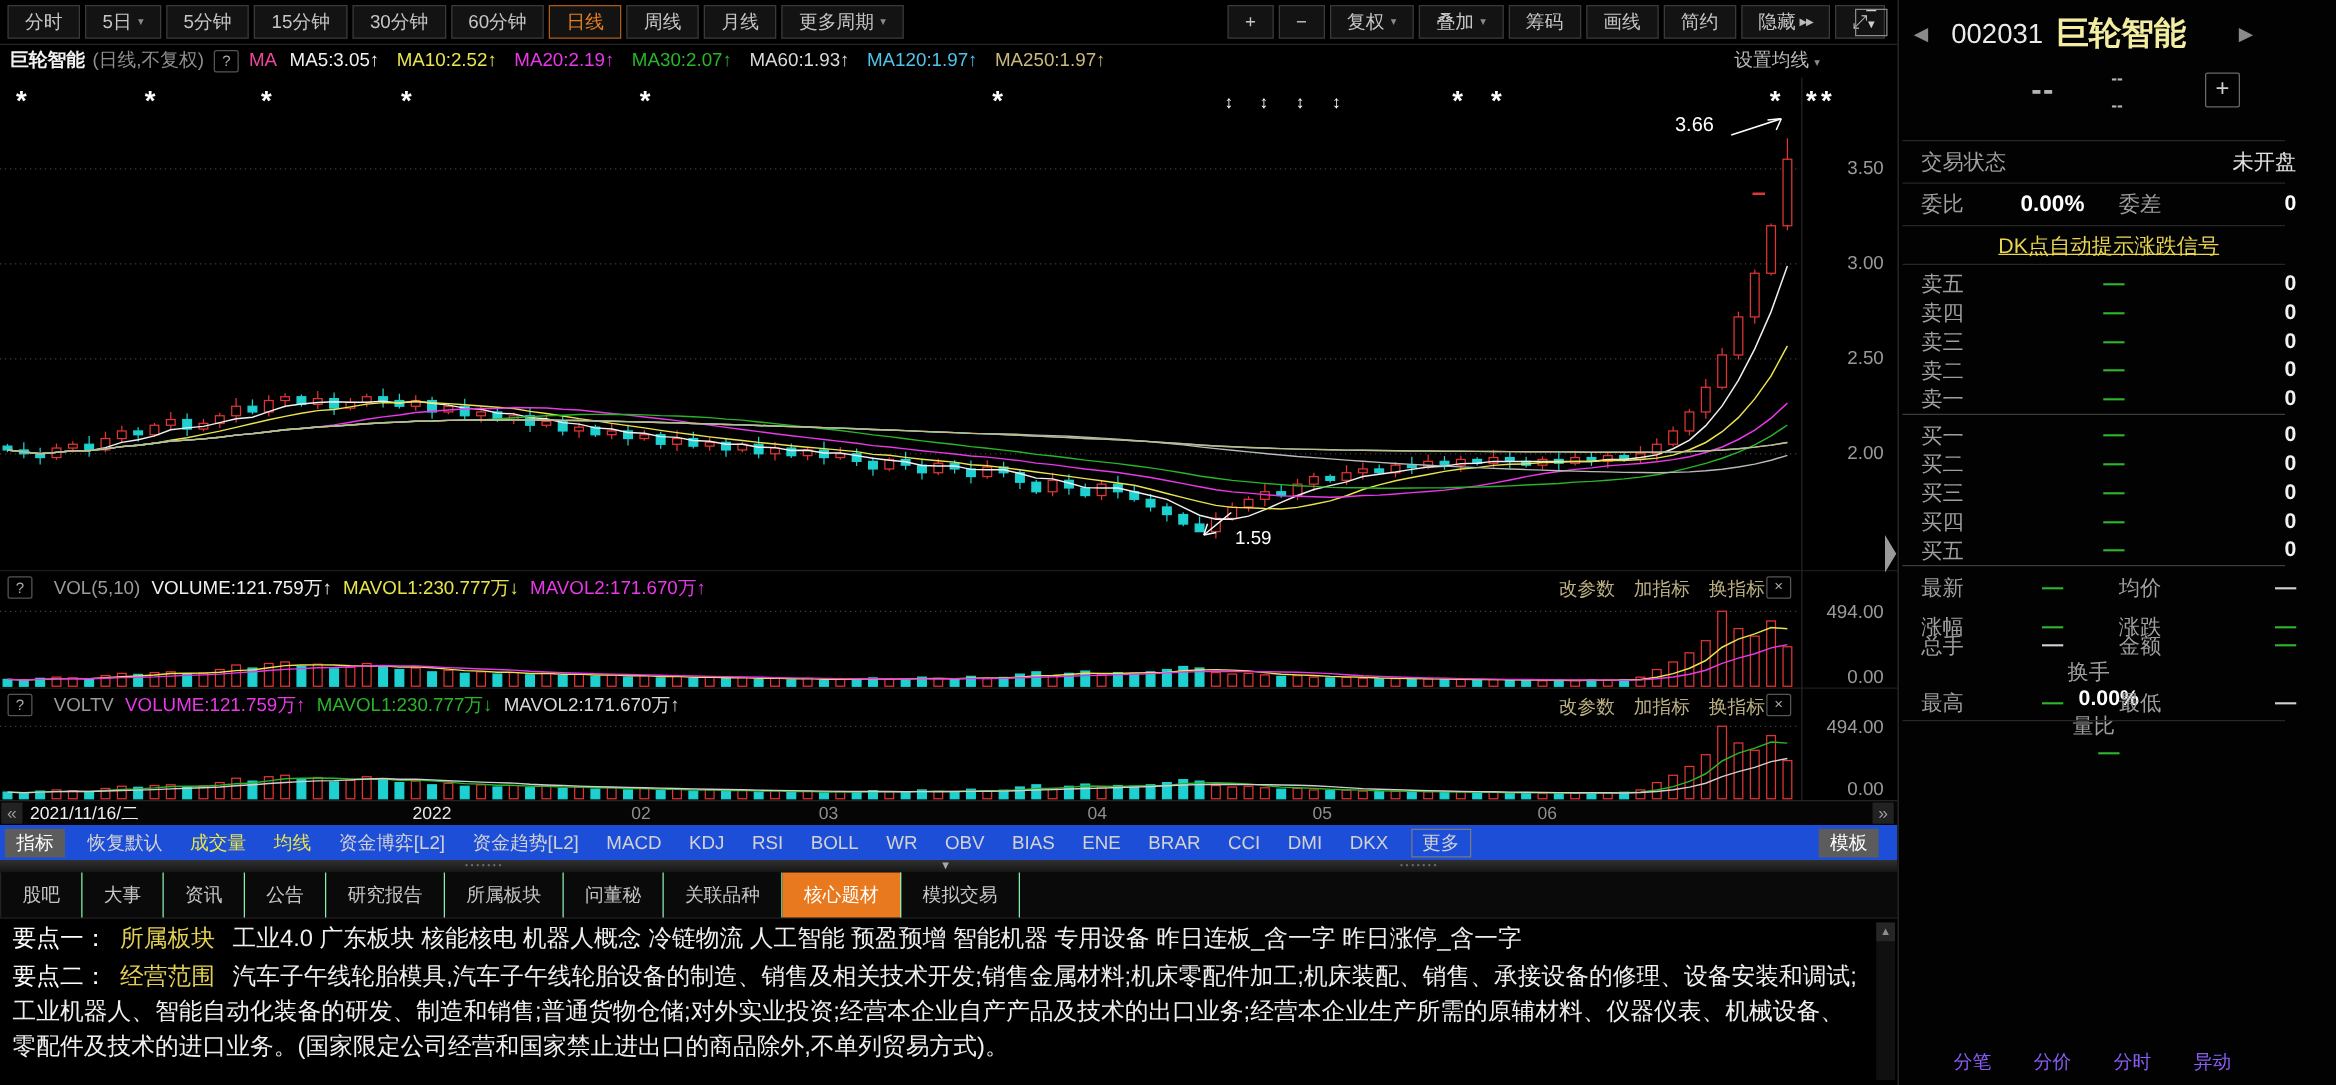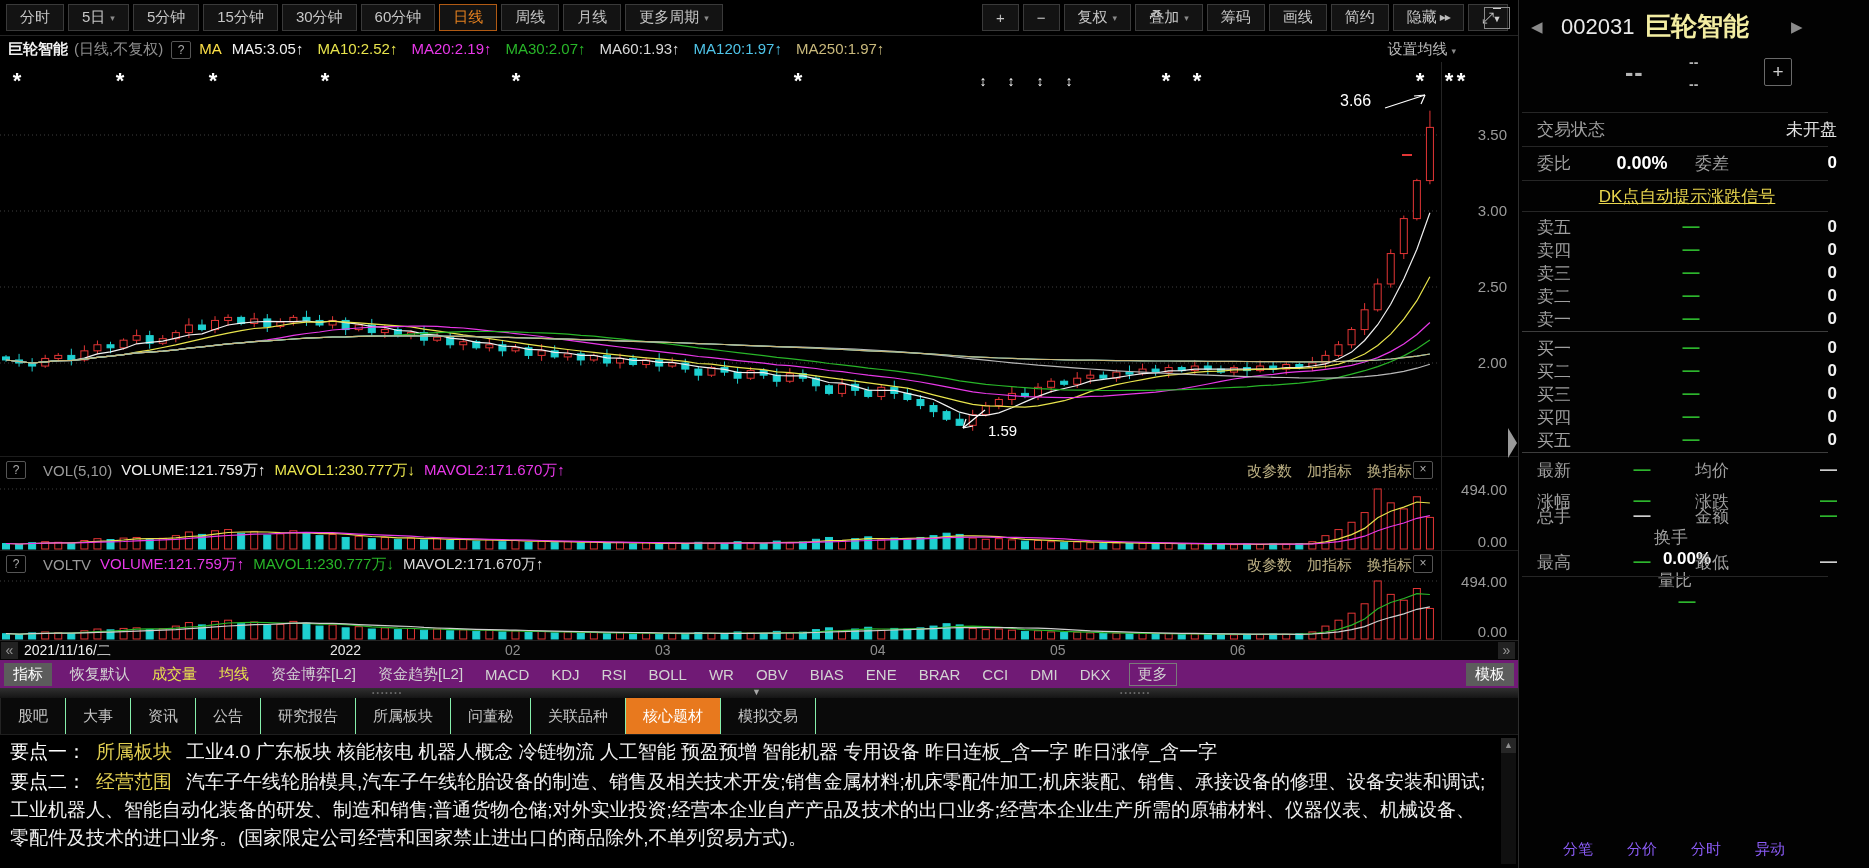--- a/index.html
+++ b/index.html
@@ -15,21 +15,21 @@
   .tbtn .caret{font-size:9px;color:#8a8a8a;margin-left:5px;}
   .tbtn.active{color:#e4801f;border-color:#b05a14;}
   #tool-group{margin-left:auto;display:flex;margin-right:6px;}
   .hidearr{font-size:8px;letter-spacing:-1px;margin-left:3px;color:#bbb;}
 
   
   #ma-row{position:absolute;left:0;top:36px;width:1518px;height:26px;line-height:26px;font-size:15px;white-space:nowrap;padding-left:8px;box-sizing:border-box;}
   #ma-row .stock{color:#f2f2f2;font-weight:bold;margin-right:6px;}
   #ma-row .mode{color:#8f8f8f;margin-right:8px;}
   .helpbox{display:inline-block;width:18px;height:16px;line-height:16px;text-align:center;border:1px solid #555;border-radius:2px;color:#aaa;font-size:12px;vertical-align:middle;margin-right:8px;}
-  #ma-row .maprefix{color:#fde047;margin-right:10px;}
+  #ma-row .maprefix{color:#ec4899;margin-right:10px;}
   #ma-row .ma-item{margin-right:14px;}
   #ma-settings{position:absolute;right:62px;top:0;color:#b9b9b9;cursor:pointer;}
   #ma-settings .caret{font-size:9px;color:#8a8a8a;margin-left:4px;}
 
   
   #main-chart{position:absolute;left:0;top:62px;width:1518px;height:394px;}
   #vol1{position:absolute;left:0;top:456px;width:1518px;height:94px;border-top:1px solid #1c1c1c;}
   #vol2{position:absolute;left:0;top:550px;width:1518px;height:90px;border-top:1px solid #1c1c1c;}
   #axis-line{position:absolute;left:1441px;top:62px;height:578px;border-left:1px solid #242424;}
   svg{position:absolute;left:0;top:0;}
@@ -42,25 +42,25 @@
 
   
   #timeline{position:absolute;left:0;top:640px;width:1518px;height:20px;border-top:1px solid #242424;background:#050505;font-size:14px;}
   #tl-prev,#tl-next{position:absolute;top:1px;width:17px;height:17px;line-height:16px;text-align:center;background:#222;color:#999;cursor:pointer;}
   #tl-prev{left:1px;} #tl-next{left:1498px;}
   #tl-date{position:absolute;left:24px;top:1px;color:#f0f0f0;}
   .tl-month{position:absolute;top:1px;color:#8e8e8e;}
   .tl-month.bright{color:#e8e8e8;}
 
   
-  #indicators{position:absolute;left:0;top:660px;width:1518px;height:28px;display:flex;align-items:center;padding-left:4px;box-sizing:border-box;background:#701a75;font-size:15px;white-space:nowrap;}
+  #indicators{position:absolute;left:0;top:660px;width:1518px;height:28px;display:flex;align-items:center;padding-left:4px;box-sizing:border-box;background:#1d4ed8;font-size:15px;white-space:nowrap;}
   .ind{margin-right:14px;color:#d2d2d2;cursor:pointer;padding:2px 4px;}
   .ind.fill{background:#5c5c5c;color:#fff;padding:2px 9px;}
   .ind.box{border:1px solid #7a7a7a;padding:1px 8px;text-align:right;}
-  .ind.right{margin-left:auto;margin-right:4px;}
+  .ind.right{margin-left:auto;margin-right:15px;}
 
   
   #strip{position:absolute;left:0;top:688px;width:1518px;height:10px;background:linear-gradient(#303030,#151515);}
   #strip .grip{position:absolute;top:1px;color:#6a6a6a;font-size:7px;letter-spacing:2px;}
   #strip .mid{position:absolute;left:752px;top:-1px;color:#a8a8a8;font-size:9px;}
 
   
   #navtabs{position:absolute;left:0;top:698px;width:1518px;height:36px;display:flex;background:#0a0a0a;border-bottom:1px solid #1e1e1e;font-size:15px;}
   .ntab{display:flex;align-items:center;padding:0 17px;color:#c6c6c6;border-right:1px solid #86efac;cursor:pointer;}
   .ntab:first-child{border-left:1px solid #232323;}

